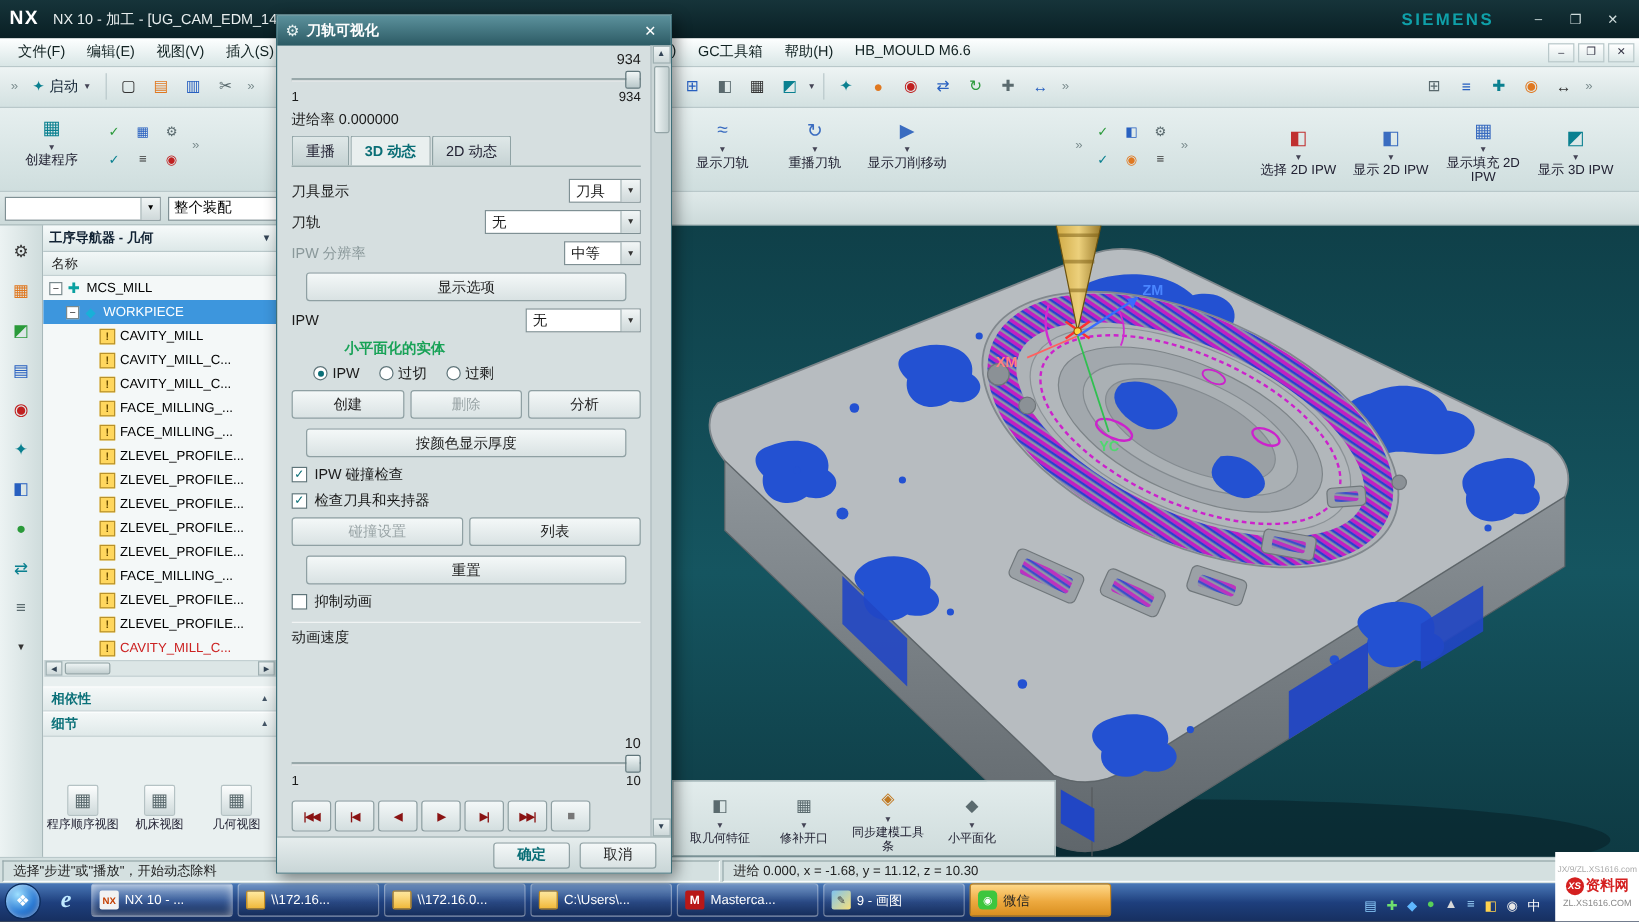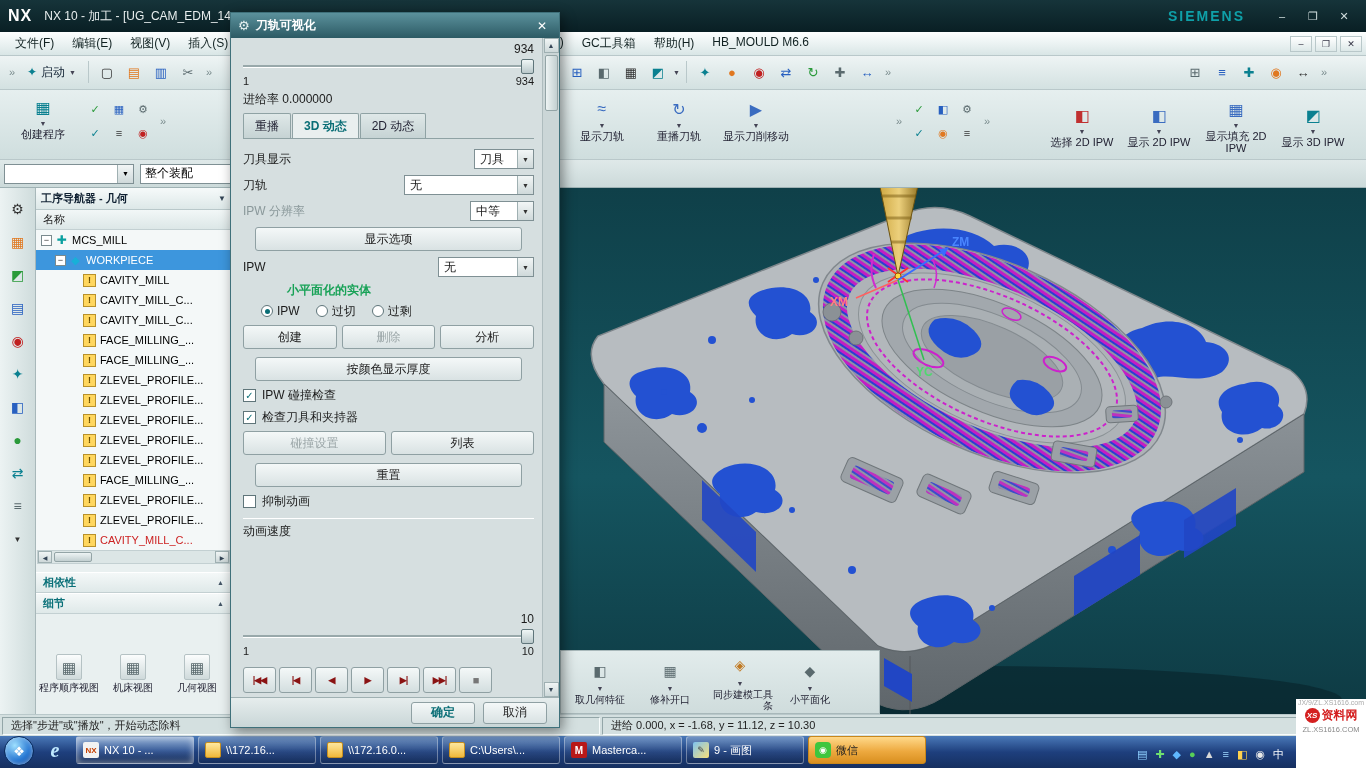--- a/index.html
+++ b/index.html
@@ -136,21 +136,21 @@
   .viewbtn .ico{width:26px;height:26px;font-size:15px;background:linear-gradient(#fbfdfd,#cfdadb);
     border:1px solid #b5c2c4;margin-bottom:2px;}
 
   
   .viewport{flex:1;position:relative;background:linear-gradient(#0f4049,#155560 55%,#0e3a43);overflow:hidden;}
   .viewport svg{position:absolute;inset:0;width:100%;height:100%;}
   .vp-toolbar{position:absolute;left:328px;bottom:0;width:320px;height:64px;
     background:linear-gradient(#e2ecec,#cfdcdc);border:1px solid #a8b8ba;
     display:flex;align-items:center;gap:4px;padding:0 6px;}
   .vtb{width:66px;display:flex;flex-direction:column;align-items:center;font-size:10px;color:#223;
-    text-align:right;line-height:11px;}
+    text-align:center;line-height:11px;}
   .vtb .vico{width:24px;height:24px;font-size:14px;color:#5a6a6e;display:flex;align-items:center;justify-content:center;}
   .vtb[data-icon="extract"] .vico::before{content:"◧";}
   .vtb[data-icon="patch"] .vico::before{content:"▦";}
   .vtb[data-icon="sync"] .vico{color:#c07820}.vtb[data-icon="sync"] .vico::before{content:"◈";}
   .vtb[data-icon="facet"] .vico::before{content:"◆";}
 
   
   .statusbar{height:22px;background:#d4e0e0;display:flex;align-items:center;gap:2px;padding:1px 2px;
     border-top:1px solid #b9c8ca;}
   .sb-box{height:18px;border:1px solid;border-color:#93a6a8 #f8fcfc #f8fcfc #93a6a8;display:flex;
@@ -183,22 +183,22 @@
   .task[data-icon="mastercam"] .ticon{background:#b81818;color:#fff;font-size:10px;}
   .task[data-icon="mastercam"] .ticon::before{content:"M";}
   .task[data-icon="paint"] .ticon{background:linear-gradient(135deg,#7ec3f0,#f8e07a);color:#444;font-size:9px;}
   .task[data-icon="paint"] .ticon::before{content:"✎";}
   .task[data-icon="wechat"] .ticon{background:#3ec63e;color:#fff;font-size:9px;border-radius:4px;}
   .task[data-icon="wechat"] .ticon::before{content:"◉";}
   .tray{margin-left:auto;display:flex;align-items:center;gap:8px;padding-right:78px;}
   .tray .ticon2{font-size:11px;}
 
   
-  .watermark{position:absolute;right:0;bottom:0;width:70px;height:69px;background:#fff;z-index:80;
-    display:flex;flex-direction:column;align-items:center;gap:1px;}
+  .watermark{position:absolute;right:0;bottom:0;width:70px;height:58px;background:#fff;z-index:80;
+    display:flex;flex-direction:column;align-items:center;justify-content:center;gap:1px;}
   .wm-small{font-size:7px;color:#aaa;}
   .wm-row{display:flex;align-items:center;gap:2px;}
   .wm-logo{width:15px;height:15px;border-radius:50%;background:#d42020;color:#fff;font-size:8px;
     font-style:italic;font-weight:bold;display:flex;align-items:center;justify-content:center;}
   .wm-site{color:#d42020;font-weight:bold;font-size:12px;}
   .wm-url{font-size:7.5px;color:#888;}
 
   
   .dialog{position:absolute;left:230px;top:12px;width:330px;height:716px;z-index:50;background:#d6dfe0;
     border:1px solid #3f707a;box-shadow:3px 4px 12px rgba(0,0,0,.45);display:flex;flex-direction:column;}

